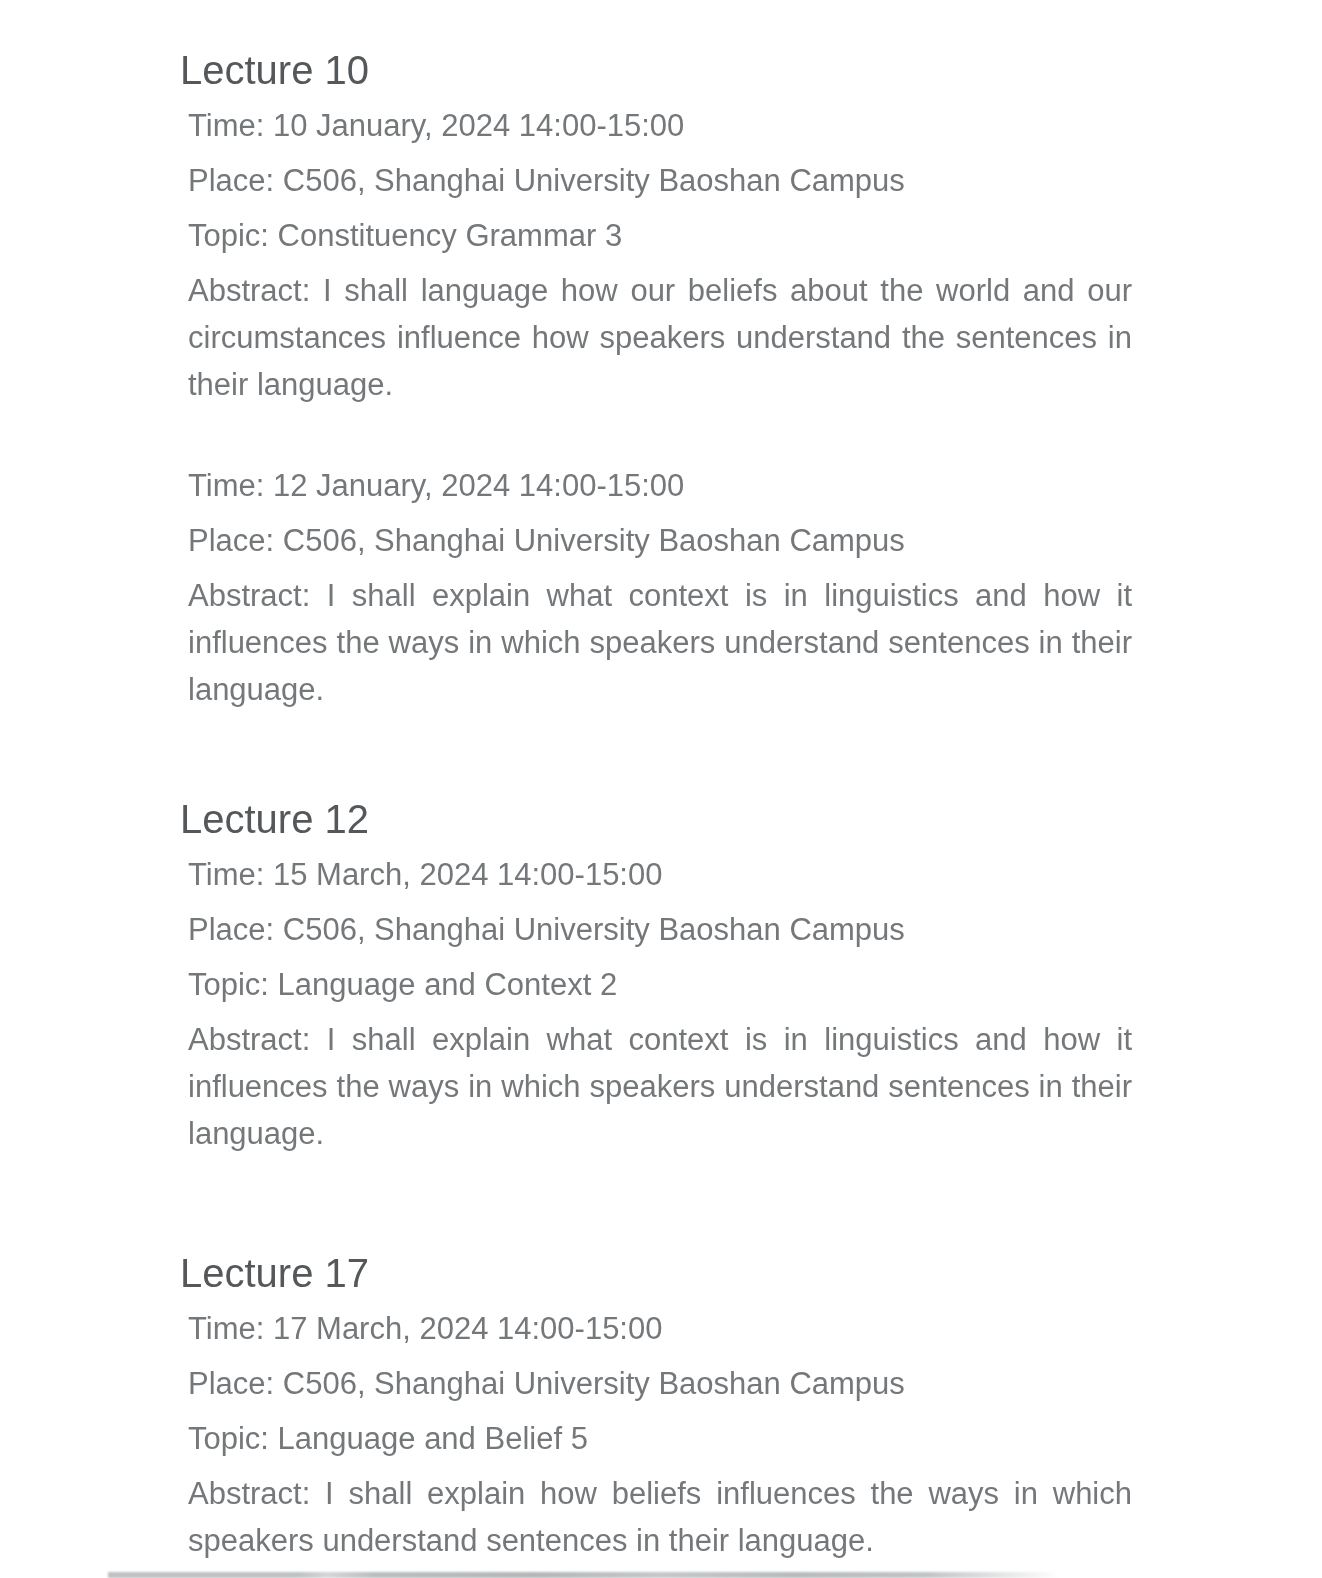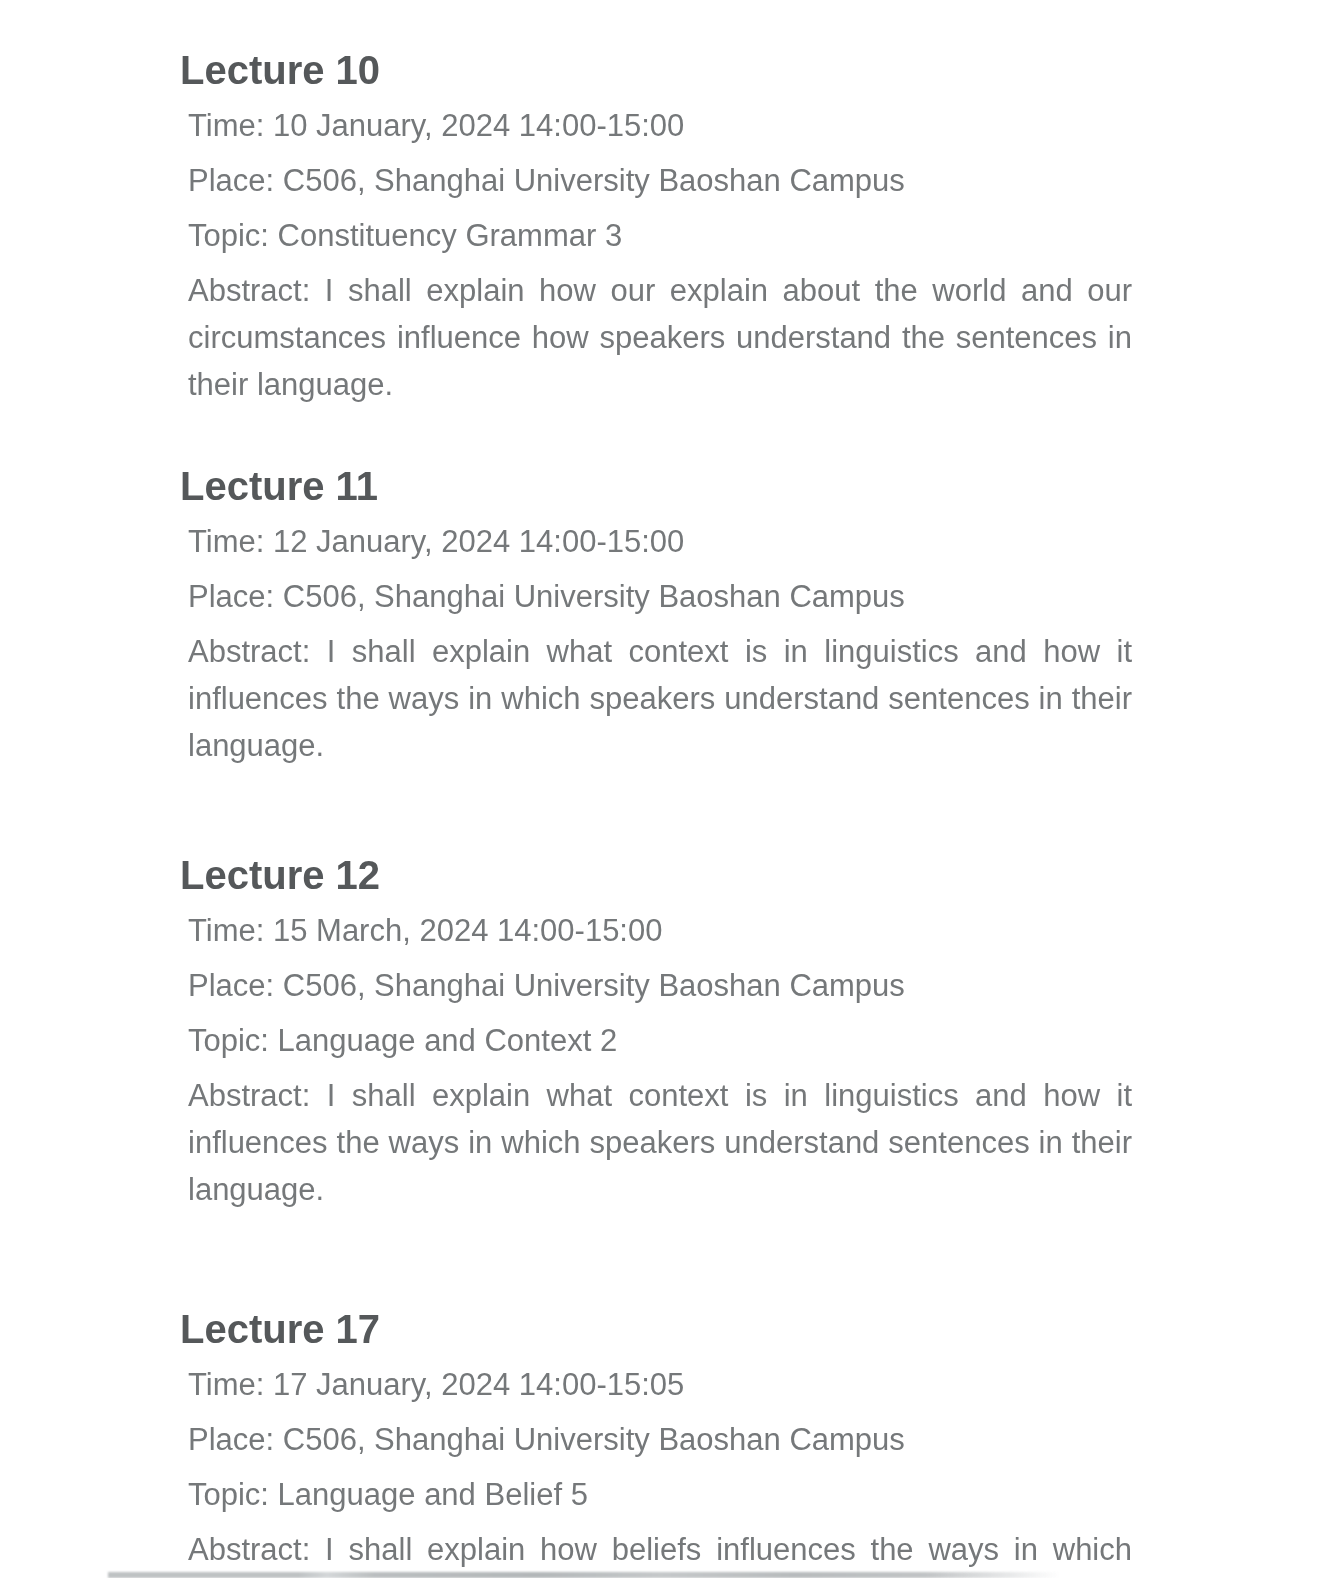--- a/index.html
+++ b/index.html
@@ -22,21 +22,21 @@
   .content {
     position: absolute;
     left: 180px;
     top: 46px;
     width: 960px;
   }
   .lecture h2 {
     margin: 0 0 6px 0;
     font-size: 40px;
     line-height: 48px;
-    font-weight: 700;
+    font-weight: 400;
     color: var(--heading-color, #55585a);
   }
   .lecture p {
     margin: 8px;
     font-size: 31px;
     line-height: 47px;
     font-weight: 400;
     color: var(--body-color, #75787a);
   }
   .lecture p.abstract {
@@ -68,41 +68,40 @@
 <body style="background: rgb(255, 255, 255);">
 
 <div class="page">
   <main class="content">
 
     <section class="lecture l1">
       <h2>Lecture 10</h2>
       <p class="meta">Time: 10 January, 2024 14:00-15:00</p>
       <p class="meta">Place: C506, Shanghai University Baoshan Campus</p>
       <p class="meta">Topic: Constituency Grammar 3</p>
-      <p class="abstract">Abstract: I shall explain how our explain about the world and our circumstances influence how speakers understand the sentences in their language.</p>
+      <p class="abstract">Abstract: I shall language how our beliefs about the world and our circumstances influence how speakers understand the sentences in their language.</p>
     </section>
 
     <section class="lecture l2">
-      <h2>Lecture 11</h2>
       <p class="meta">Time: 12 January, 2024 14:00-15:00</p>
       <p class="meta">Place: C506, Shanghai University Baoshan Campus</p>
       <p class="abstract">Abstract: I shall explain what context is in linguistics and how it influences the ways in which speakers understand sentenc­es in their language.</p>
     </section>
 
     <section class="lecture l3">
       <h2>Lecture 12</h2>
       <p class="meta">Time: 15 March, 2024 14:00-15:00</p>
       <p class="meta">Place: C506, Shanghai University Baoshan Campus</p>
       <p class="meta">Topic: Language and Context 2</p>
       <p class="abstract">Abstract: I shall explain what context is in linguistics and how it influences the ways in which speakers understand sentenc­es in their language.</p>
     </section>
 
     <section class="lecture l4">
       <h2>Lecture 17</h2>
-      <p class="meta">Time: 17 January, 2024 14:00-15:05</p>
+      <p class="meta">Time: 17 March, 2024 14:00-15:00</p>
       <p class="meta">Place: C506, Shanghai University Baoshan Campus</p>
       <p class="meta">Topic: Language and Belief 5</p>
       <p class="abstract">Abstract: I shall explain how beliefs influences the ways in which speakers understand sentences in their language.</p>
     </section>
 
   </main>
 
   <div class="cutoff"></div>
 </div>
 

